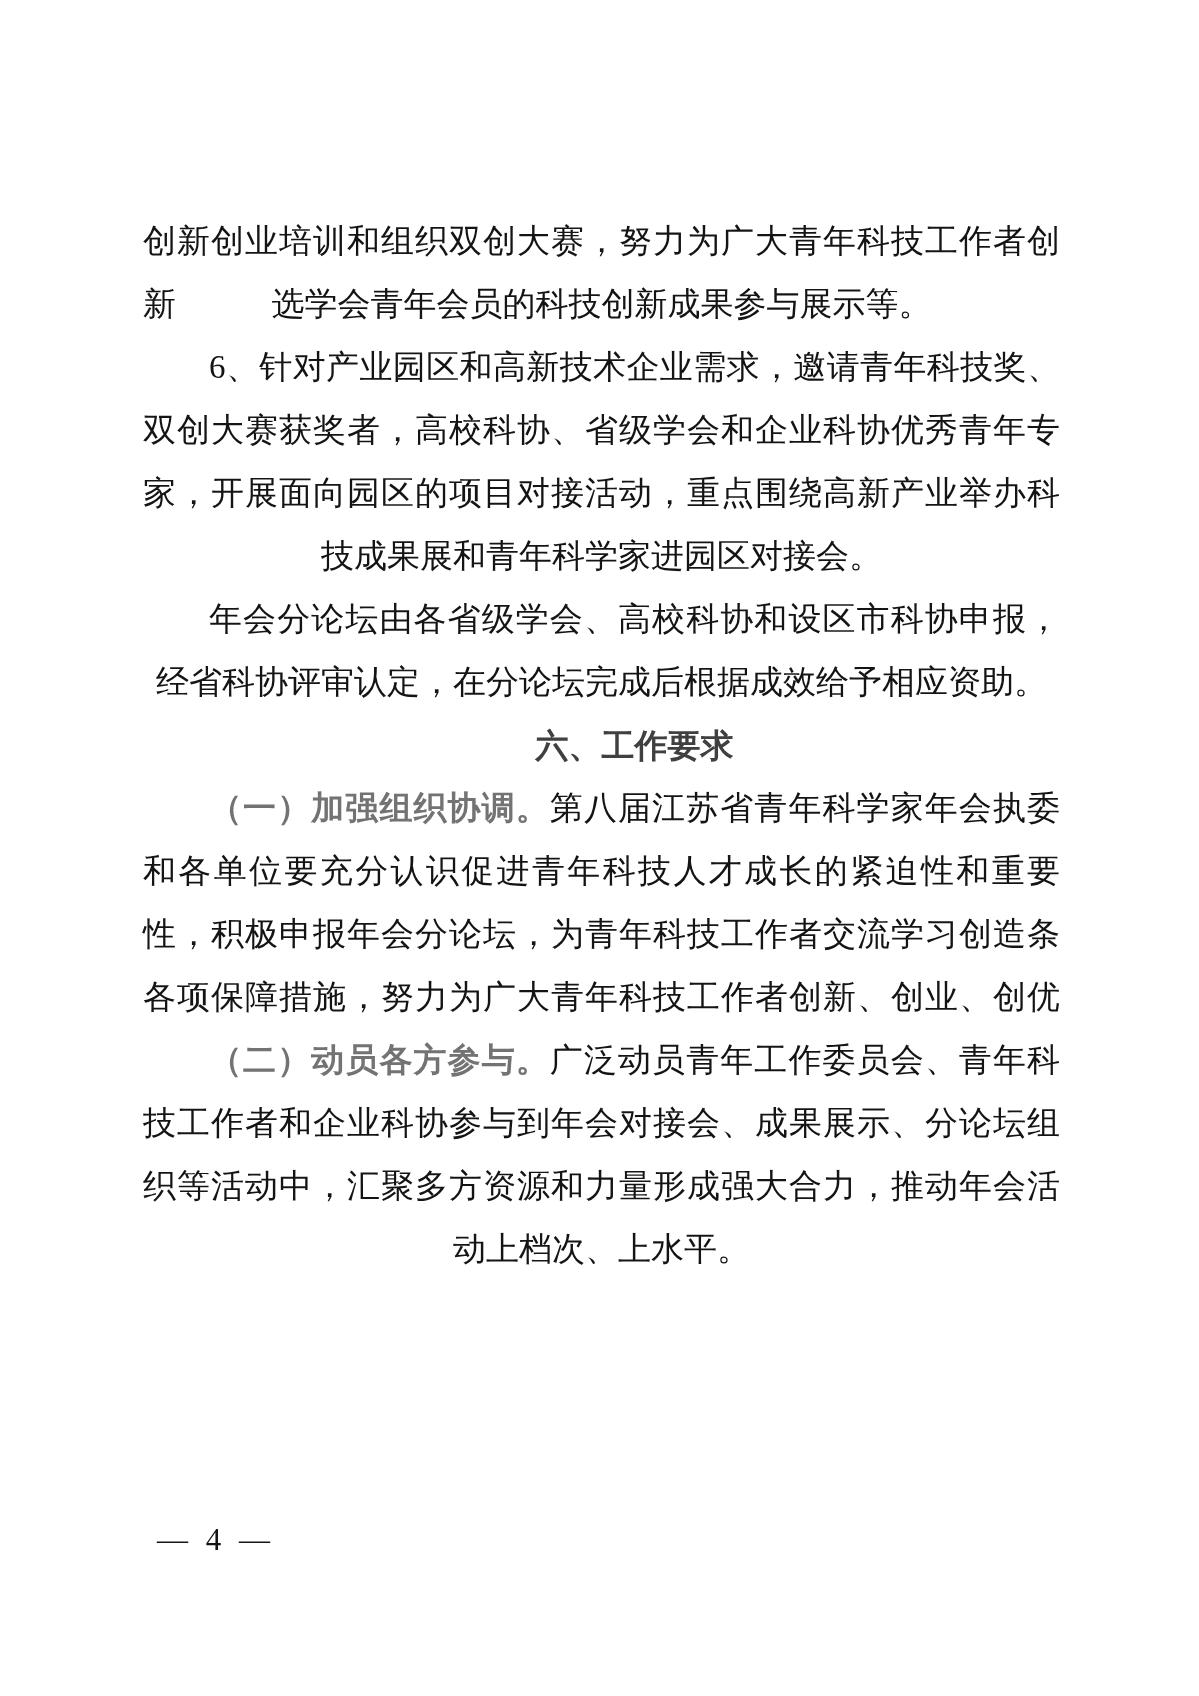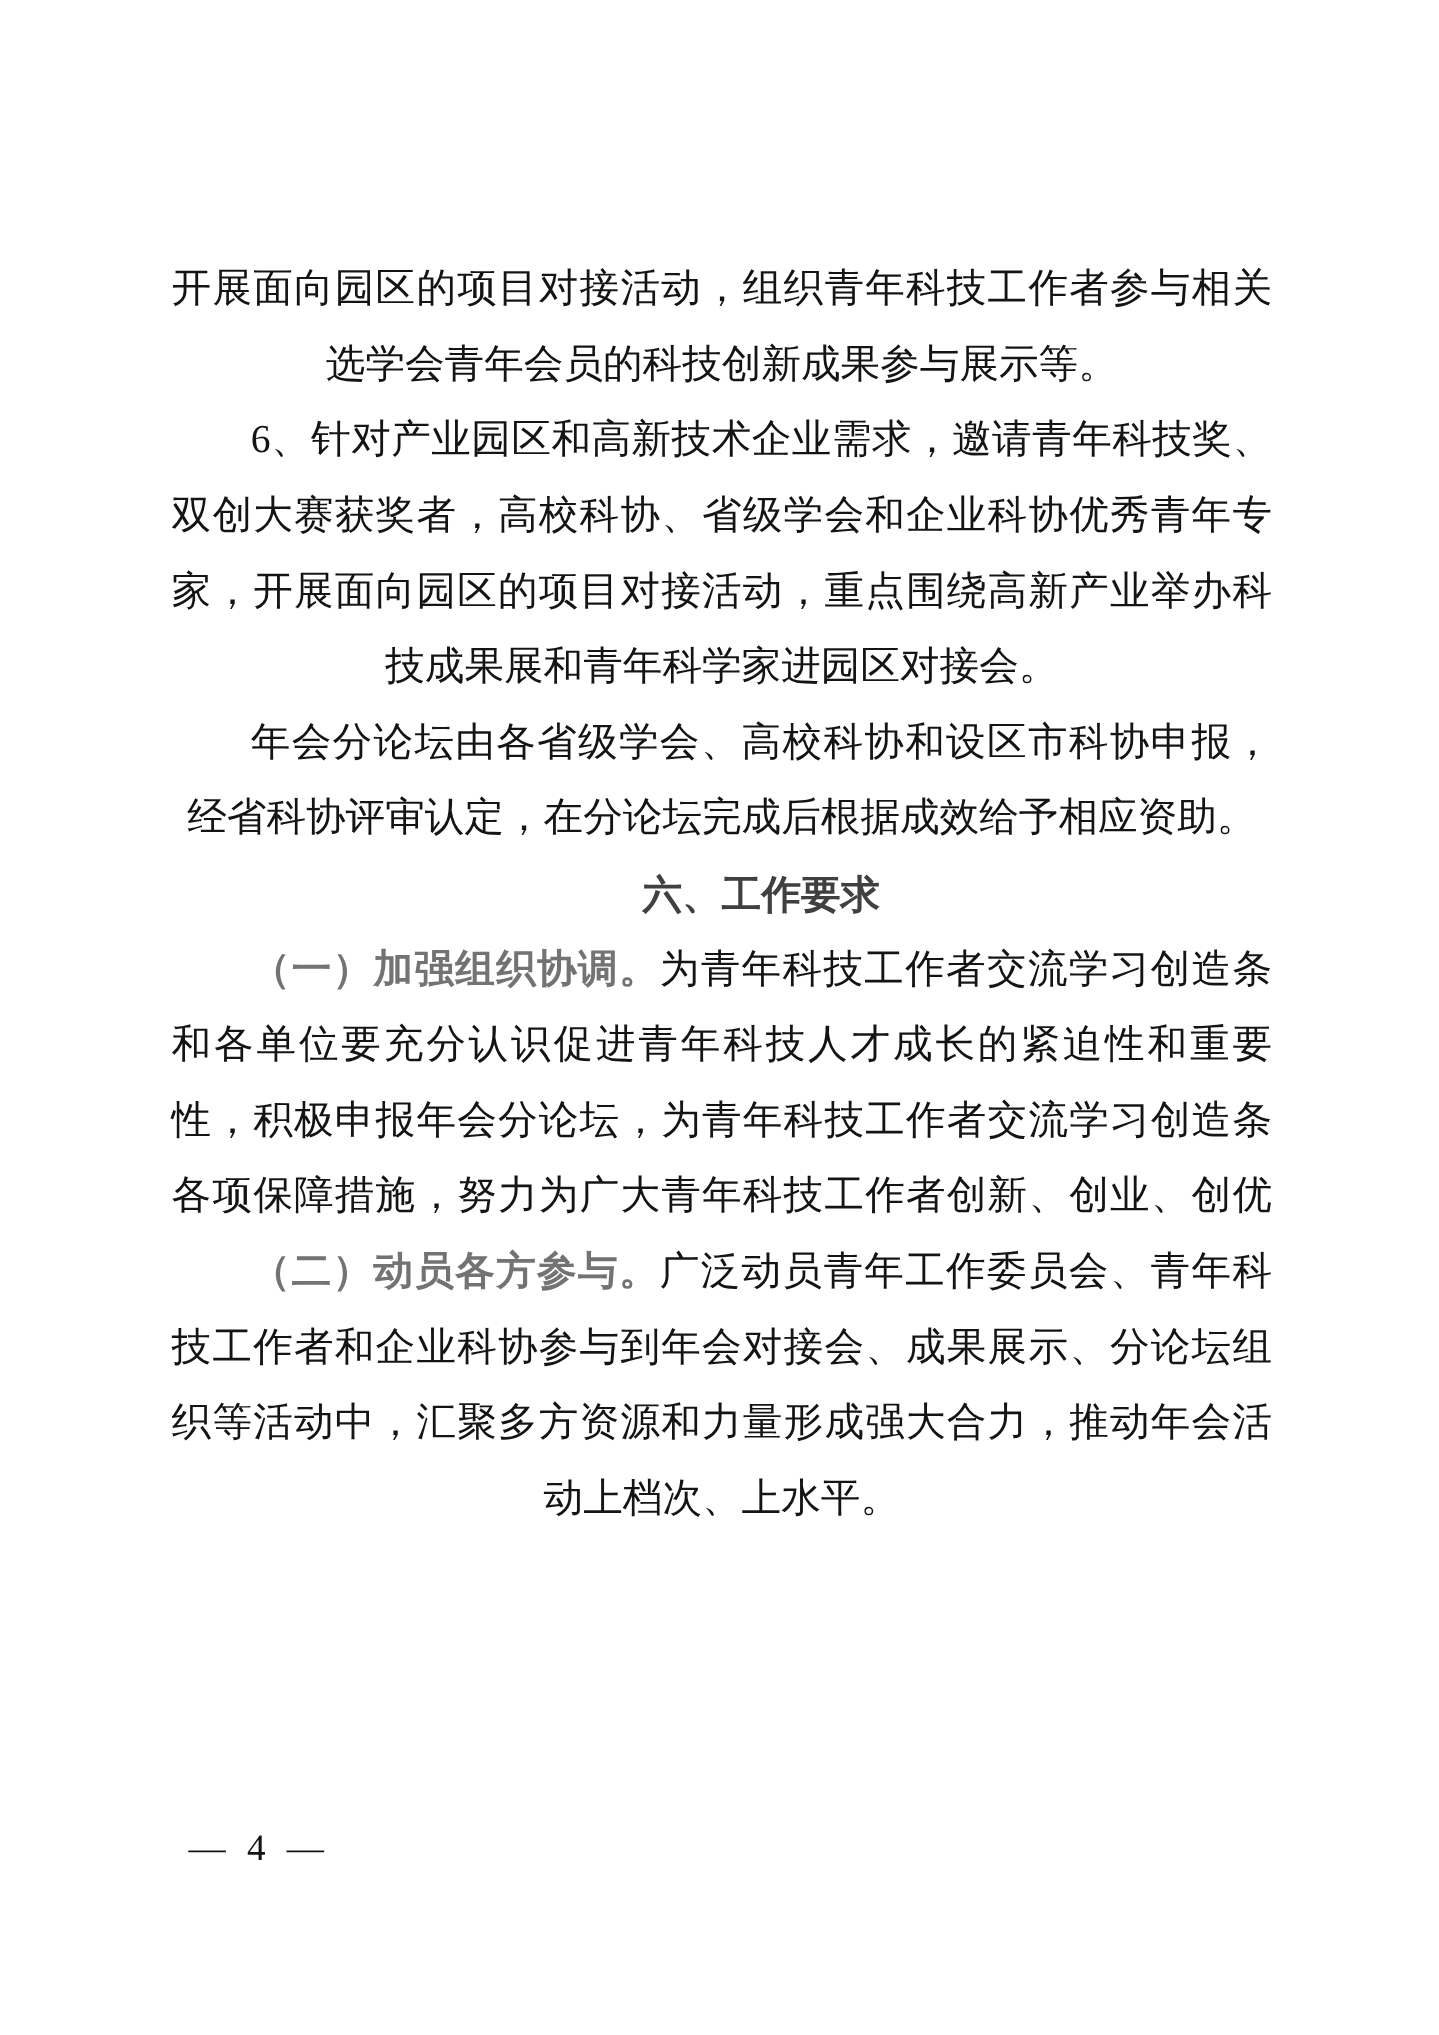--- a/index.html
+++ b/index.html
@@ -55,30 +55,30 @@
     word-spacing: 6px;
     color: #141414;
     font-family: "Liberation Serif", serif;
   }
 </style>
 </head>
 <body>
 
 <div class="page">
   <div class="body-text">
-      <div class="line fill">开展面向园区的项目对接活动，组织青年科技工作者参与相关</div>
+      <div class="line fill">创新创业培训和组织双创大赛，努力为广大青年科技工作者创新</div>
       <div class="line">选学会青年会员的科技创新成果参与展示等。</div>
       <div class="line fill indent">6、针对产业园区和高新技术企业需求，邀请青年科技奖、</div>
       <div class="line fill">双创大赛获奖者，高校科协、省级学会和企业科协优秀青年专</div>
       <div class="line fill">家，开展面向园区的项目对接活动，重点围绕高新产业举办科</div>
       <div class="line">技成果展和青年科学家进园区对接会。</div>
       <div class="line fill indent">年会分论坛由各省级学会、高校科协和设区市科协申报，</div>
       <div class="line">经省科协评审认定，在分论坛完成后根据成效给予相应资助。</div>
       <div class="line indent heading">六、工作要求</div>
-      <div class="line fill indent"><span class="lead">（一）加强组织协调。</span><span>为青年科技工作者交流学习创造条</span></div>
+      <div class="line fill indent"><span class="lead">（一）加强组织协调。</span><span>第八届江苏省青年科学家年会执委</span></div>
       <div class="line fill">和各单位要充分认识促进青年科技人才成长的紧迫性和重要</div>
       <div class="line fill">性，积极申报年会分论坛，为青年科技工作者交流学习创造条</div>
       <div class="line fill">各项保障措施，努力为广大青年科技工作者创新、创业、创优</div>
       <div class="line fill indent"><span class="lead">（二）动员各方参与。</span><span>广泛动员青年工作委员会、青年科</span></div>
       <div class="line fill">技工作者和企业科协参与到年会对接会、成果展示、分论坛组</div>
       <div class="line fill">织等活动中，汇聚多方资源和力量形成强大合力，推动年会活</div>
       <div class="line">动上档次、上水平。</div>
     </div>
   <div class="footer">— 4 —</div>
 </div>

